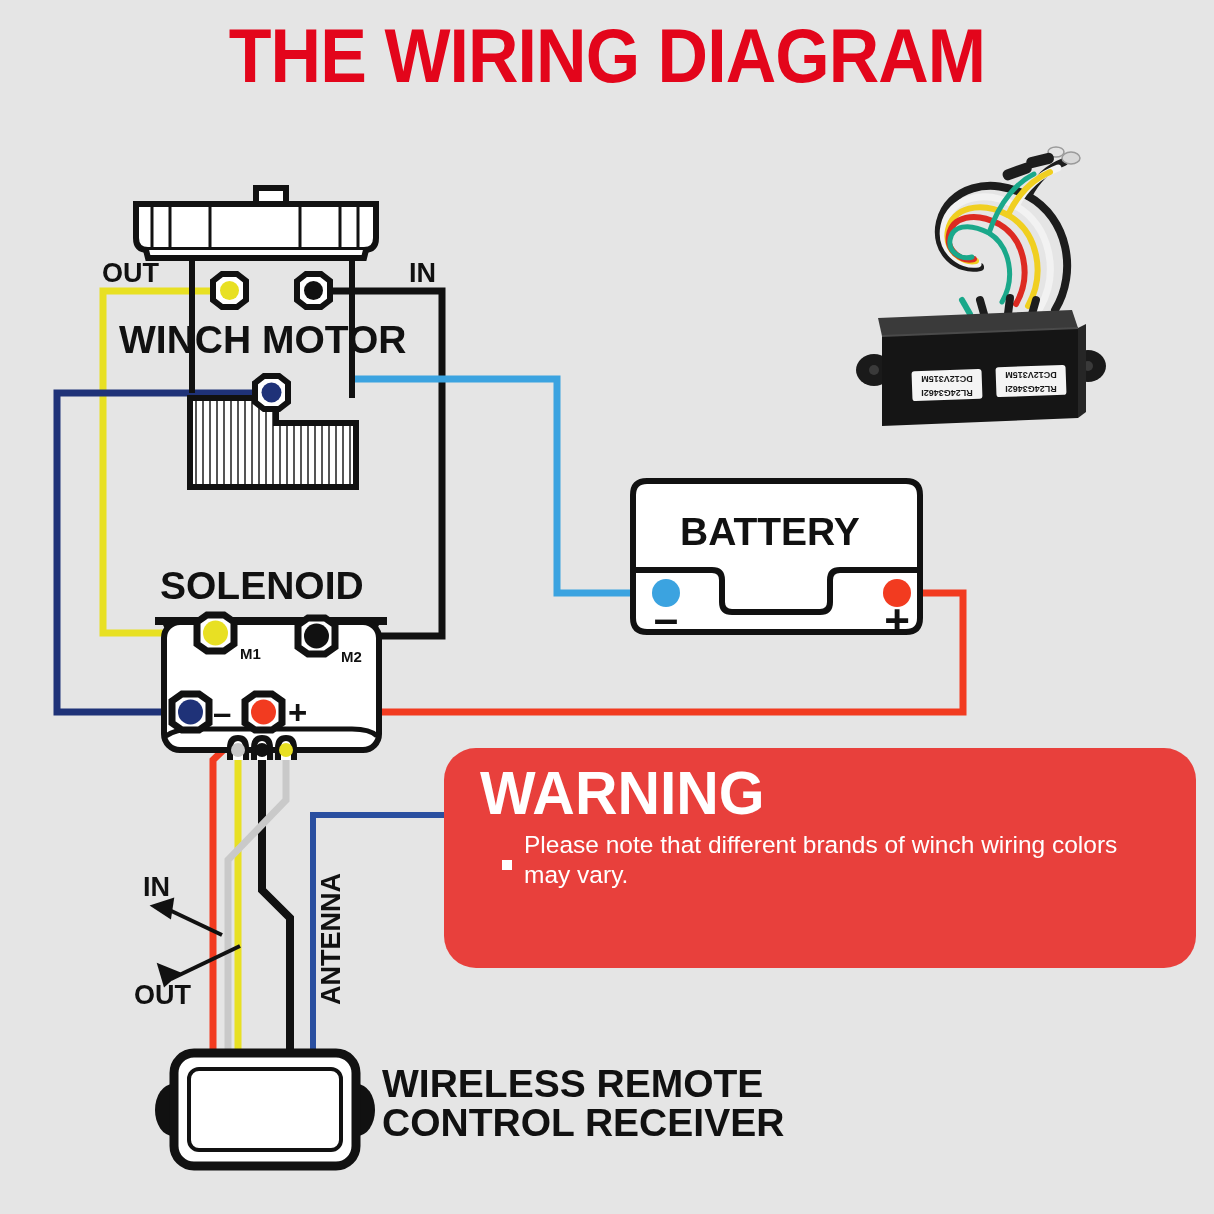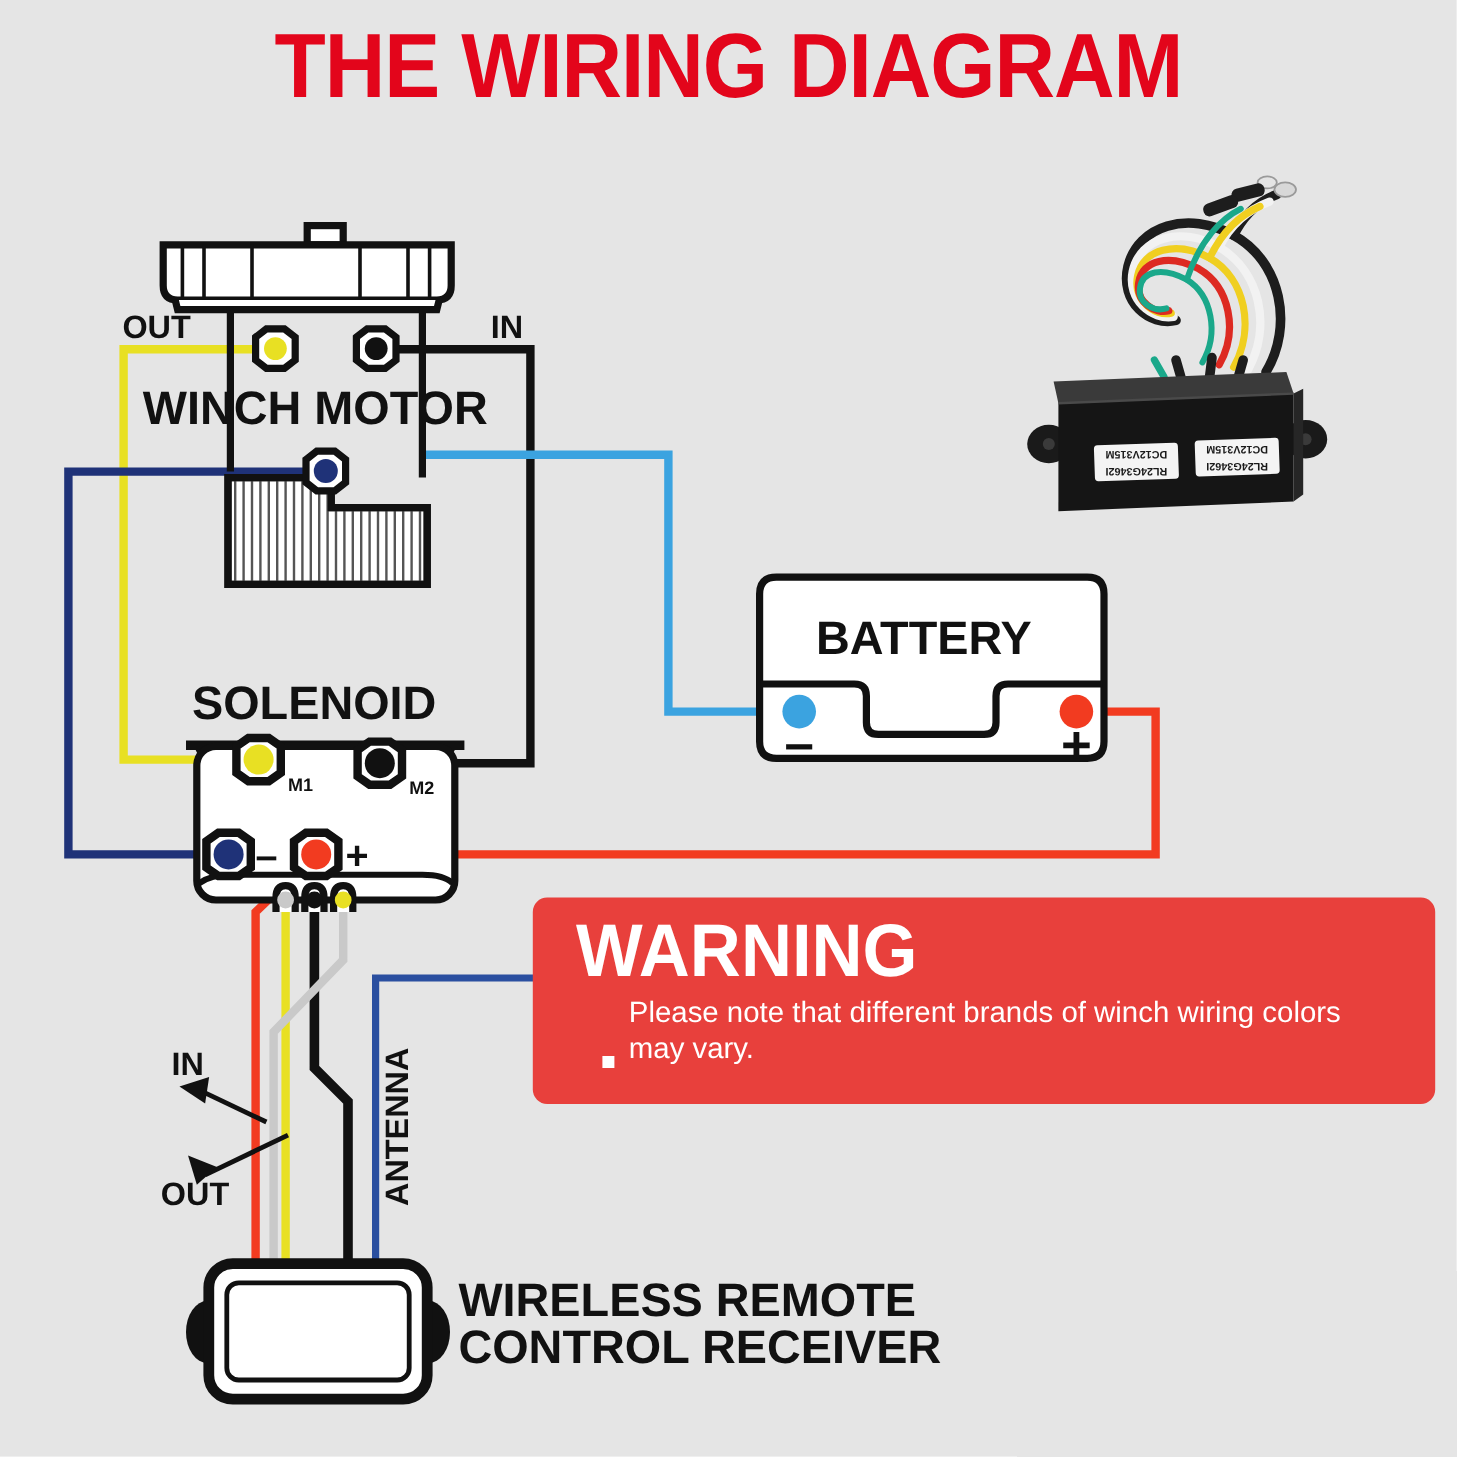--- a/index.html
+++ b/index.html
@@ -53,40 +53,40 @@
   .lbl-lg { font-size: 33px; }
   .lbl-md { font-size: 27px; }
   .lbl-sm { font-size: 15px; }
 
   
   #warning {
     position: absolute;
     left: 444px;
     top: 748px;
     width: 752px;
-    height: 172px;
+    height: 220px;
     background: #e8403c;
-    border-radius: 12px;
+    border-radius: 32px;
     box-sizing: border-box;
     padding: 10px 30px 0 36px;
     color: #ffffff;
   }
   #warning-title {
     font-family: "Liberation Sans", sans-serif;
     font-weight: bold;
     font-size: 62px;
     line-height: 1.0;
     letter-spacing: 0px;
     transform: scaleX(0.95);
     transform-origin: 0 50%;
     margin: 4px 0 6px 0;
   }
   #warning-body {
     display: flex;
-    align-items: flex-end;
+    align-items: center;
     gap: 12px;
     margin-left: 22px;
   }
   #warning-bullet {
     width: 10px;
     height: 10px;
     background: #ffffff;
     margin-top: 11px;
     flex: none;
   }

